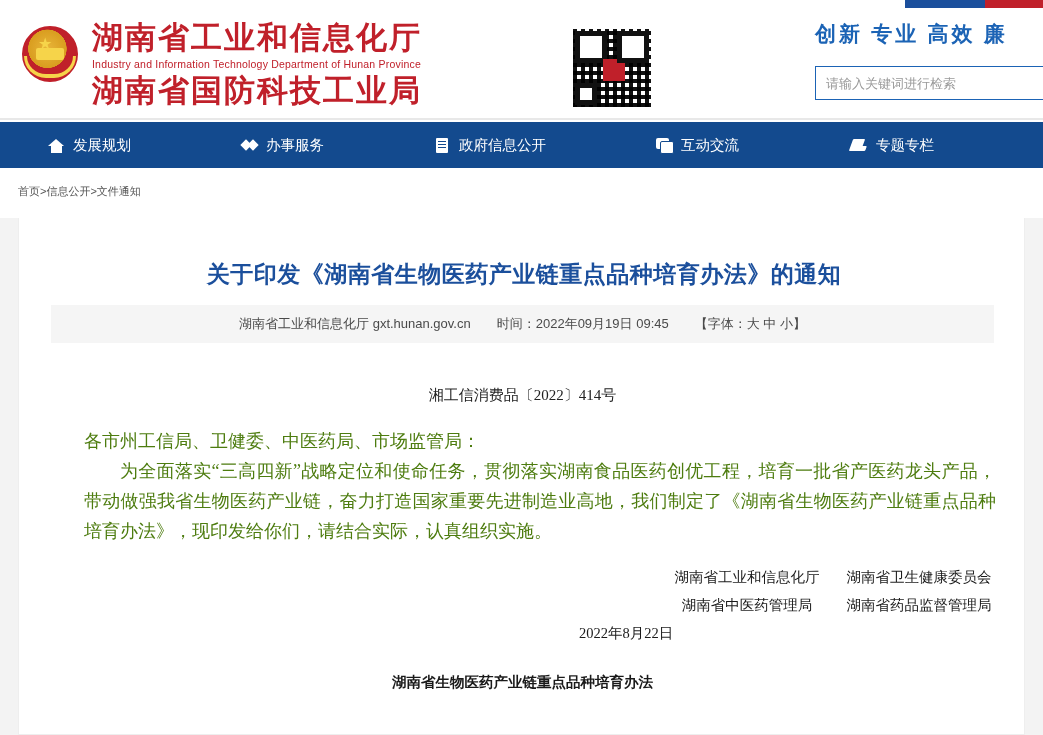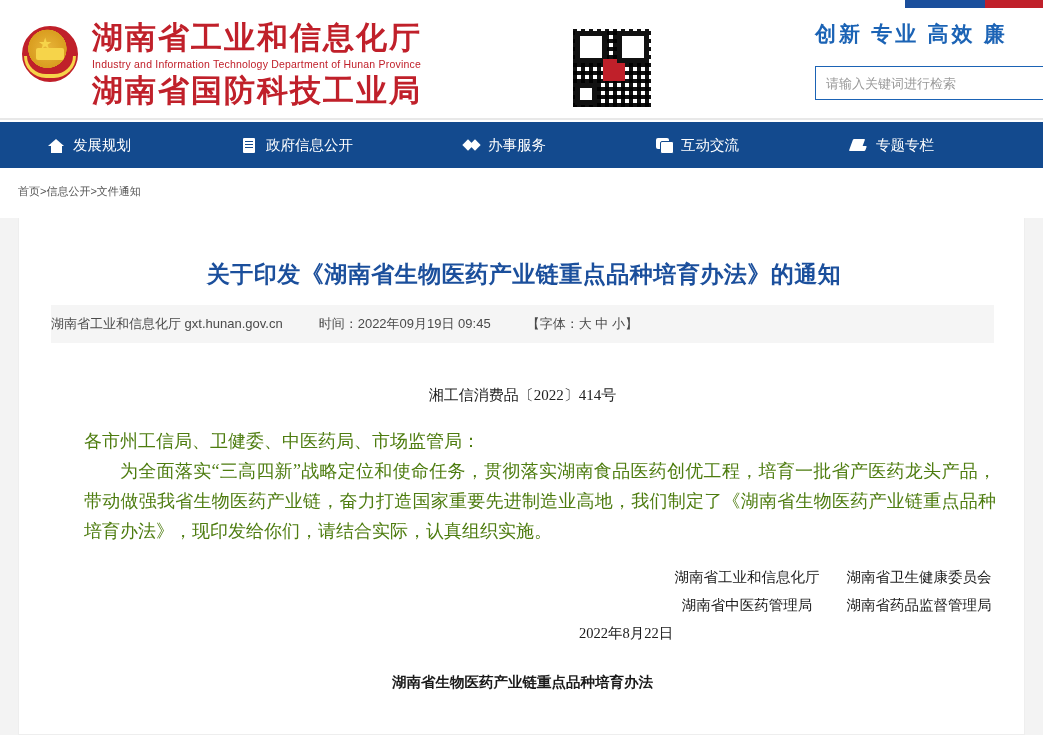--- a/index.html
+++ b/index.html
@@ -325,21 +325,22 @@
     line-height: 34px;
     letter-spacing: 0.5px;
   }
   .meta-bar {
     position: absolute;
     left: 32px; top: 87px;
     width: 943px; height: 38px;
     background: #f5f5f5;
     display: flex;
     align-items: center;
-    gap: 36px;
+    justify-content: center;
+    gap: 26px;
     font-size: 13px;
     color: #4a4a4a;
     font-family: "Liberation Sans", sans-serif;
   }
   .meta-bar .fsz span { cursor: pointer; }
   .doc-no {
     position: absolute;
     left: 32px; top: 168px;
     width: 943px;
     text-align: center;
@@ -435,26 +436,26 @@
       <input class="search-input" type="text" placeholder="请输入关键词进行检索" style="">
     </div>
   </div>
 
   <div class="nav">
     <div class="nav-item">
       <span class="nav-ico ico-home"></span>
       <span>发展规划</span>
     </div>
     <div class="nav-item">
+      <span class="nav-ico ico-diamond"></span>
+      <span>办事服务</span>
+    </div>
+    <div class="nav-item">
       <span class="nav-ico ico-doc"></span>
       <span>政府信息公开</span>
-    </div>
-    <div class="nav-item">
-      <span class="nav-ico ico-diamond"></span>
-      <span>办事服务</span>
     </div>
     <div class="nav-item">
       <span class="nav-ico ico-chat"></span>
       <span>互动交流</span>
     </div>
     <div class="nav-item">
       <span class="nav-ico ico-layers"></span>
       <span>专题专栏</span>
     </div>
   </div>

